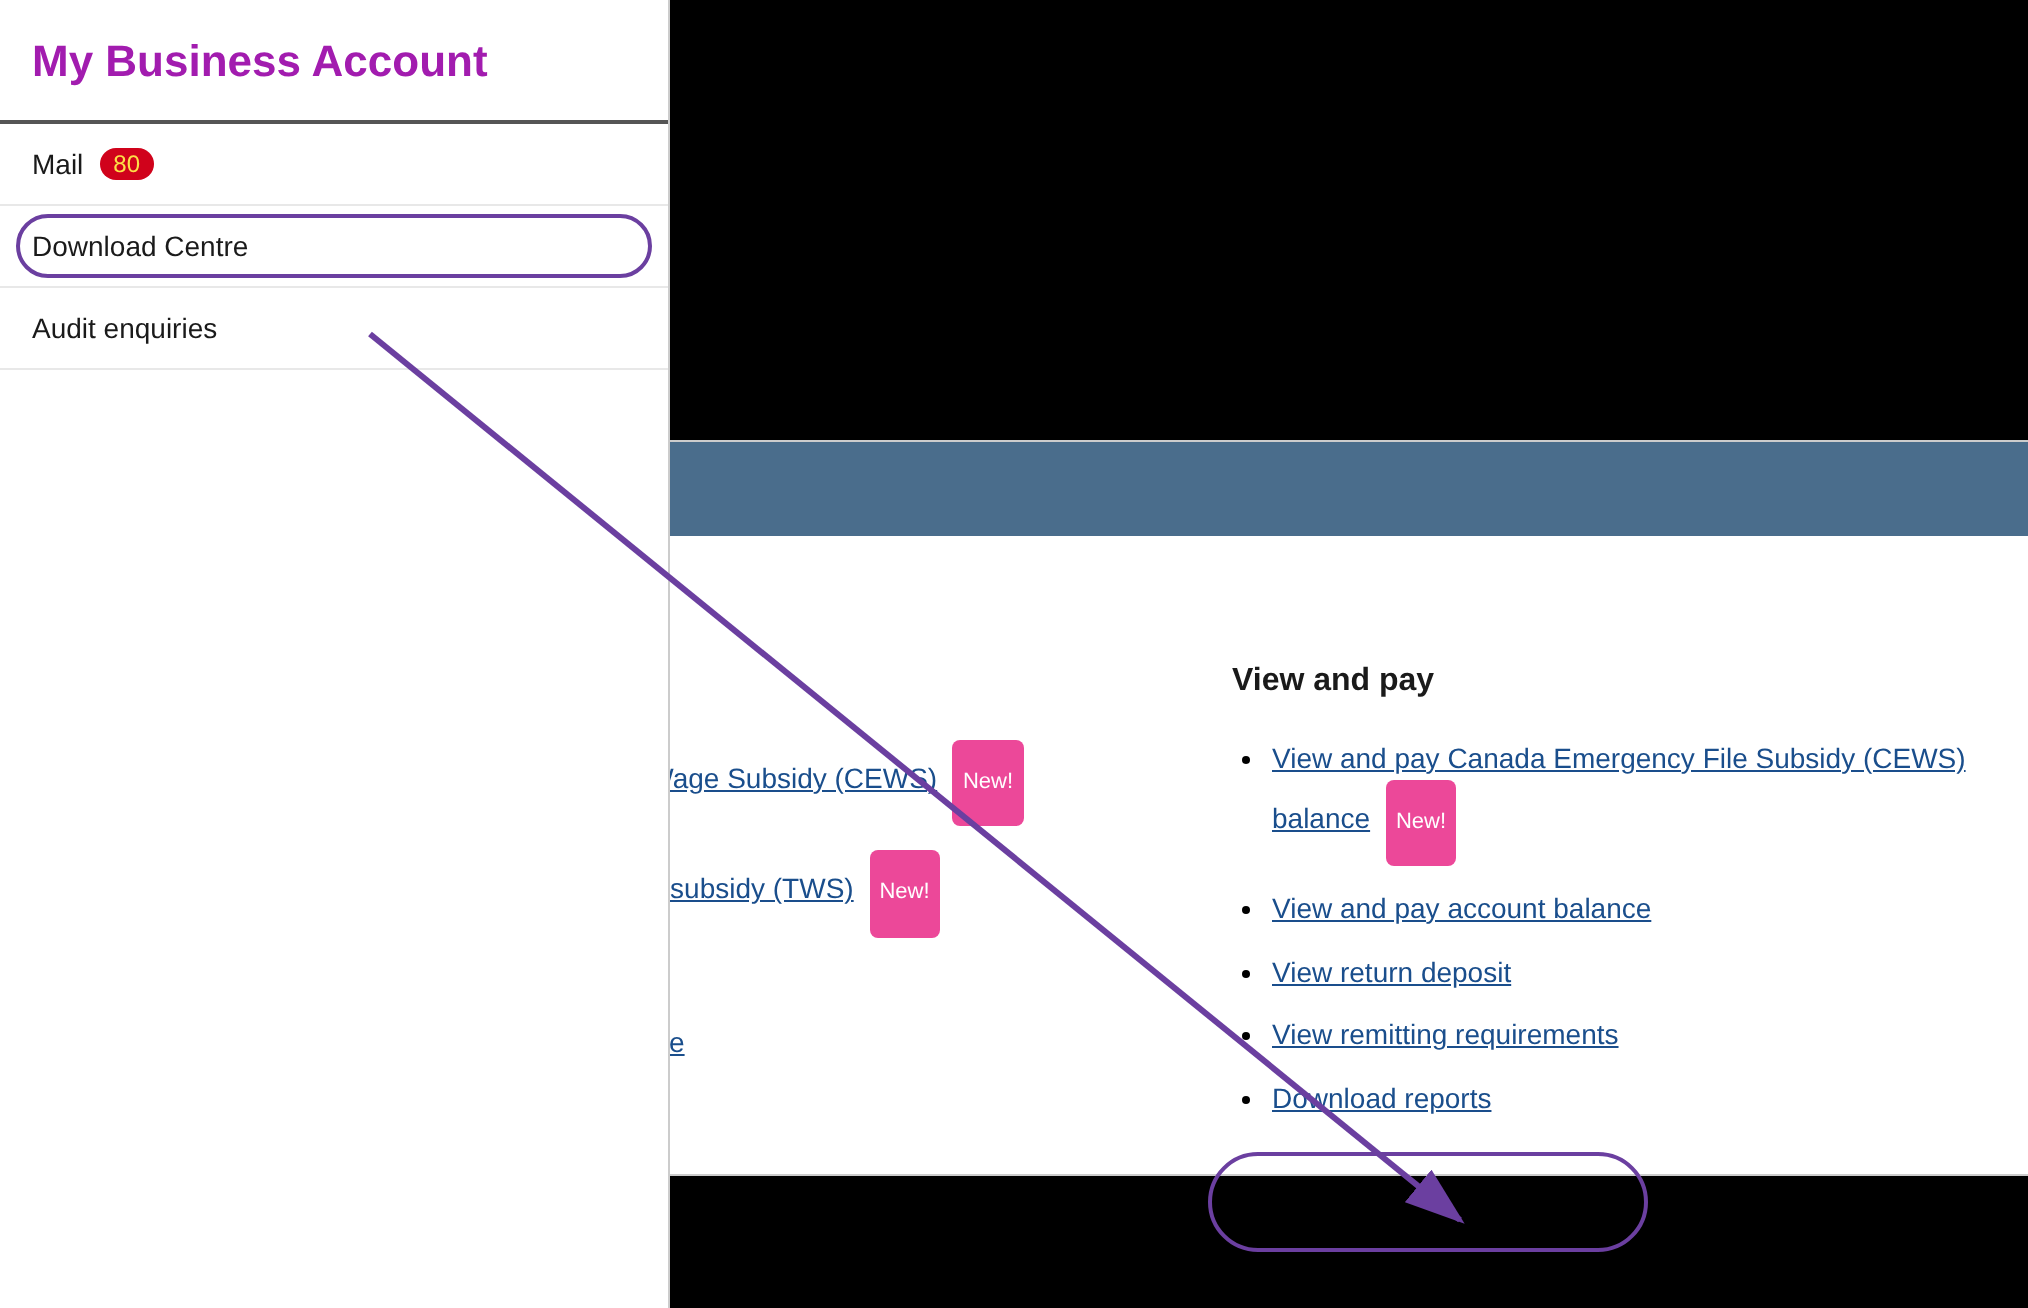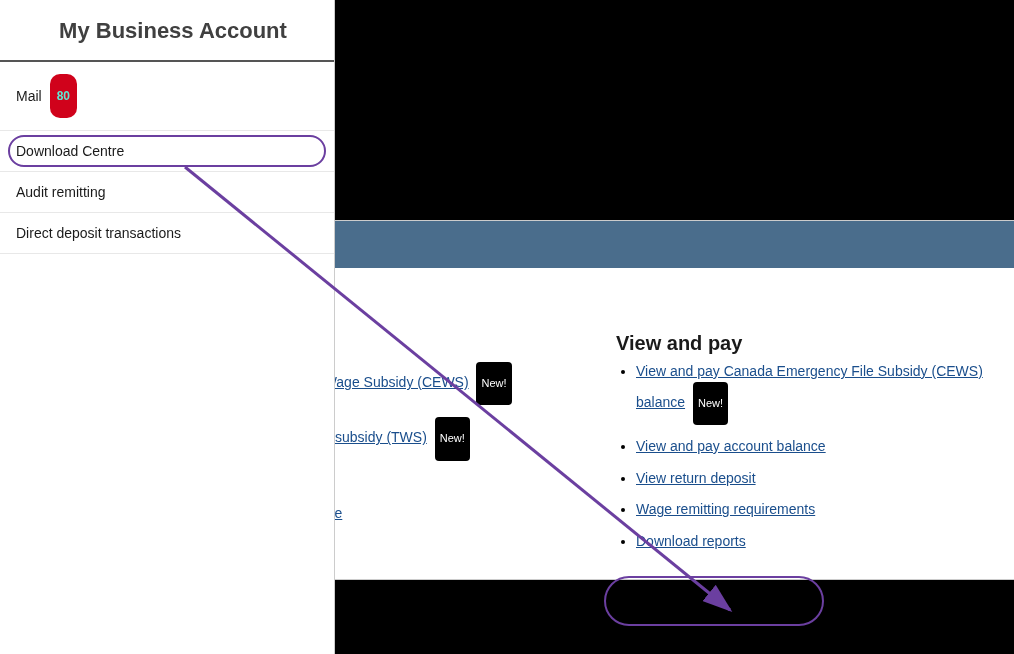--- a/index.html
+++ b/index.html
@@ -22,31 +22,29 @@
       background: #fff;
       height: 100%;
       border-right: 1px solid #ccc;
       z-index: 10;
     }
 
     .sidebar-title {
       padding: 18px 4px 16px 16px;
       font-size: 22px;
       font-weight: bold;
-      color: #404040;
+      color: #a21caf;
       border-bottom: 2px solid #555;
-      text-align: center;
     }
 
     .sidebar-item {
       padding: 12px 16px;
       color: #1a1a1a;
       cursor: pointer;
       display: flex;
-      align-items: center;
       gap: 8px;
       border-bottom: 1px solid #e8e8e8;
     }
 
     .sidebar-item.highlighted {
       position: relative;
     }
 
     .sidebar-item.highlighted::after {
       content: '';
@@ -55,25 +53,25 @@
       left: 8px;
       right: 8px;
       bottom: 4px;
       border: 2px solid #6b3fa0;
       border-radius: 20px;
       pointer-events: none;
     }
 
     .mail-badge {
       background: #d0021b;
-      color: #5eead4;
+      color: #fde047;
       border-radius: 10px;
-      padding: 15px 7px;
+      padding: 1px 7px;
       font-size: 12px;
-      font-weight: bold;
+      font-weight: normal;
     }
 
     
     .payroll-panel {
       position: absolute;
       top: 220px;
       left: 155px;
       width: 860px;
       background: #fff;
       z-index: 5;
@@ -121,45 +119,45 @@
       padding-right: 20px;
     }
 
     .col-view {
       flex: 1;
       padding-left: 20px;
       border-left: none;
     }
 
     .col-header {
-      font-size: 20px;
+      font-size: 16px;
       font-weight: bold;
       color: #1a1a1a;
-      margin-bottom: 7px;
+      margin-bottom: 20px;
     }
 
     .col-list {
       list-style: disc;
       padding-left: 20px;
     }
 
     .col-list li {
       margin-bottom: 12px;
       line-height: 1.4;
     }
 
     .col-list a {
       color: #1a4e8c;
       text-decoration: underline;
       cursor: pointer;
     }
 
     .new-badge {
       display: inline-block;
-      background: #000000;
+      background: #ec4899;
       color: #fff;
       font-size: 11px;
       border-radius: 4px;
       padding: 14px 5px;
       margin-left: 4px;
       font-weight: normal;
     }
 
     
     .arrow-overlay {
@@ -195,26 +193,23 @@
   <div class="sidebar-item">
     <span>Mail</span>
     <span class="mail-badge">80</span>
   </div>
 
   <div class="sidebar-item highlighted">
     <span>Download Centre</span>
   </div>
 
   <div class="sidebar-item">
-    <span>Audit remitting</span>
-  </div>
-
-  <div class="sidebar-item">
-    <span>Direct deposit transactions</span>
-  </div>
+    <span>Audit enquiries</span>
+  </div>
+
 
 
 
 </div>
 
 <div class="payroll-panel">
   <div class="payroll-header">Payroll</div>
   <div class="payroll-body">
     <div class="rp-row">
       <span class="rp-label">RP</span>
@@ -252,21 +247,21 @@
             <a>View and pay Canada Emergency File Subsidy (CEWS) balance</a>
             <span class="new-badge">New!</span>
           </li>
           <li>
             <a>View and pay account balance</a>
           </li>
           <li>
             <a>View return deposit</a>
           </li>
           <li>
-            <a>Wage remitting requirements</a>
+            <a>View remitting requirements</a>
           </li>
           <li>
             <a>Download reports</a>
           </li>
         </ul>
       </div>
     </div>
   </div>
 </div>
 

